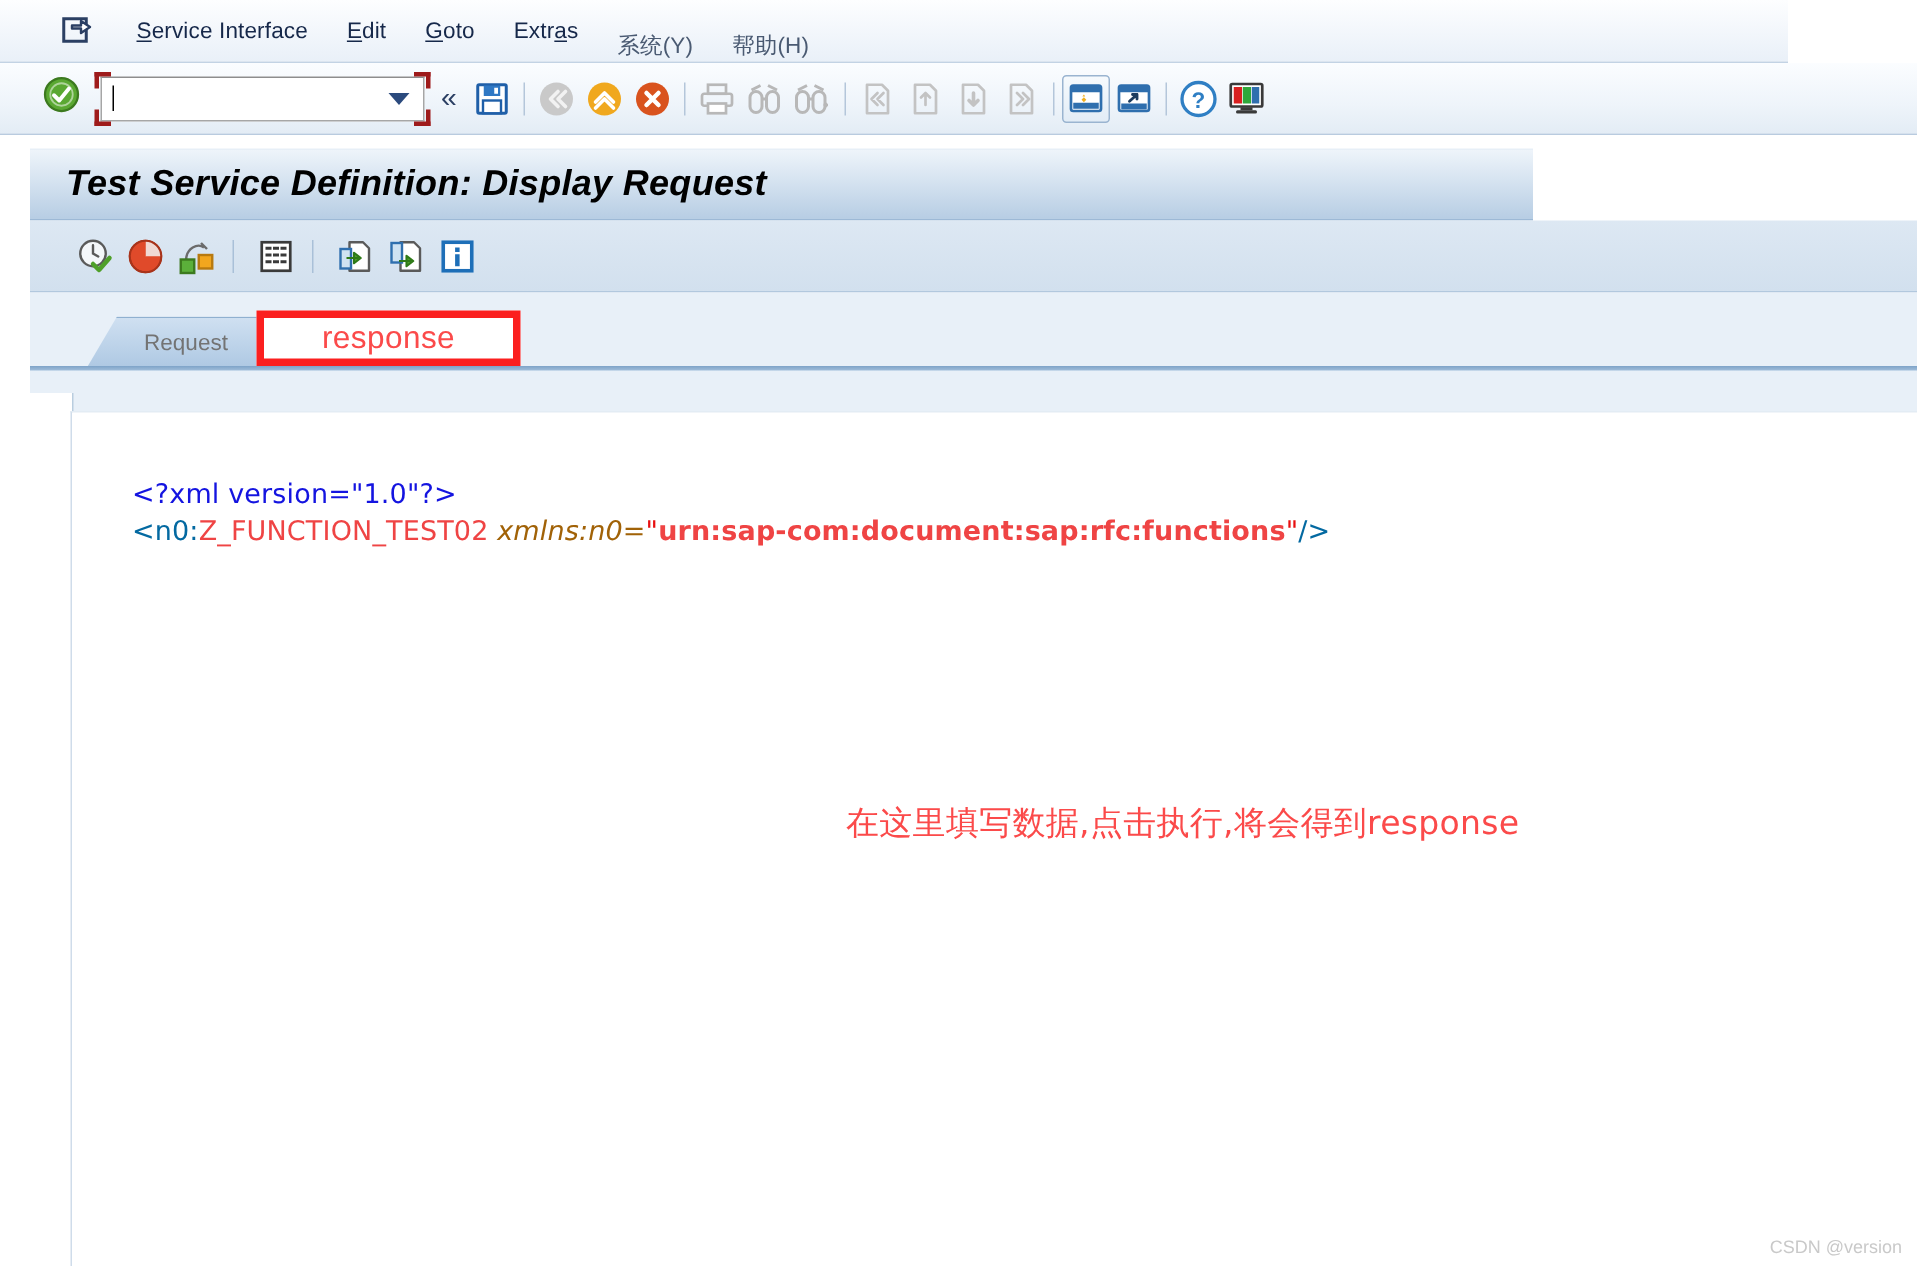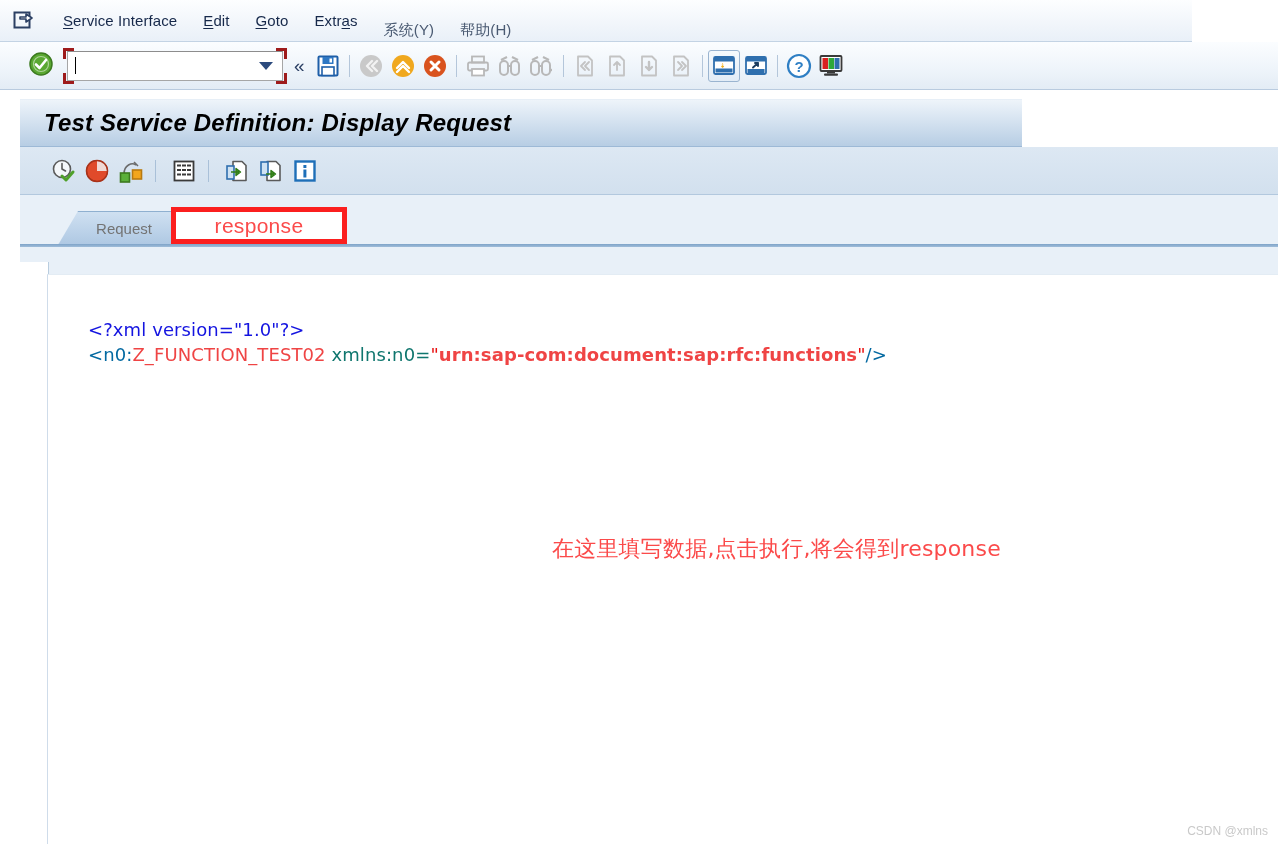--- a/index.html
+++ b/index.html
@@ -10,21 +10,21 @@
     font-family: "Liberation Sans", sans-serif;
     overflow: hidden;
   }
 
   
   .menubar {
     position: absolute; left: 0; top: 0;
     width: 1192px; height: 42px;
     background: linear-gradient(to bottom, #fdfeff 0%, #f2f6fb 55%, #e9f0f8 100%);
     border-bottom: 1px solid #c3d3e4;
-    display: flex; align-items: center;
+    display: flex; align-items: center; padding-left: 28px;
   }
   .menu-sysicon {
     width: 24px; height: 22px;
     margin-left: 12px; margin-right: 14px;
     flex: 0 0 auto;
     display: flex; align-items: center; justify-content: center;
   }
   .menu-item {
     font-size: 15px; color: #16284a;
     padding: 2px 13px; white-space: nowrap;
@@ -173,26 +173,26 @@
   }
   .xml {
     position: absolute; left: 40px; top: 42px;
     font-family: "DejaVu Sans", sans-serif;
     font-size: 18px; line-height: 25px;
     white-space: pre; letter-spacing: .1px;
   }
   .x-decl { color: #1414e0; }
   .x-tag  { color: #0369a1; }
   .x-name { color: #ef4444; }
-  .x-attr { color: #0f766e; }
+  .x-attr { color: #a16207; font-style: italic; }
   .x-val  { color: #ef4444; font-weight: bold; }
   .x-q    { color: #e81010; }
 
   .cn-note {
-    position: absolute; left: 552px; top: 534px;
+    position: absolute; left: 564px; top: 534px;
     font-size: 22px; color: #fb4a4a;
     font-family: "DejaVu Sans", sans-serif;
     letter-spacing: .2px; z-index: 5;
   }
 
   .watermark {
     position: absolute; right: 10px; bottom: 6px;
     font-size: 12px; color: #c9c9c9; z-index: 7;
   }
 </style>
@@ -464,13 +464,13 @@
 
 <div class="panel-outer"></div>
 
 <div class="panel-inner">
   <div class="xml"><span class="x-decl">&lt;?xml version="1.0"?&gt;</span>
 <span class="x-tag">&lt;n0:</span><span class="x-name">Z_FUNCTION_TEST02</span><span> </span><span class="x-attr">xmlns:n0</span><span class="x-attr">=</span><span class="x-q">"</span><span class="x-val">urn:sap-com:document:sap:rfc:functions</span><span class="x-q">"</span><span class="x-tag">/&gt;</span></div>
 </div>
 
 <div class="cn-note">在这里填写数据,点击执行,将会得到response</div>
 
-<div class="watermark">CSDN @xmlns</div>
+<div class="watermark">CSDN @version</div>
 
 </body></html>

